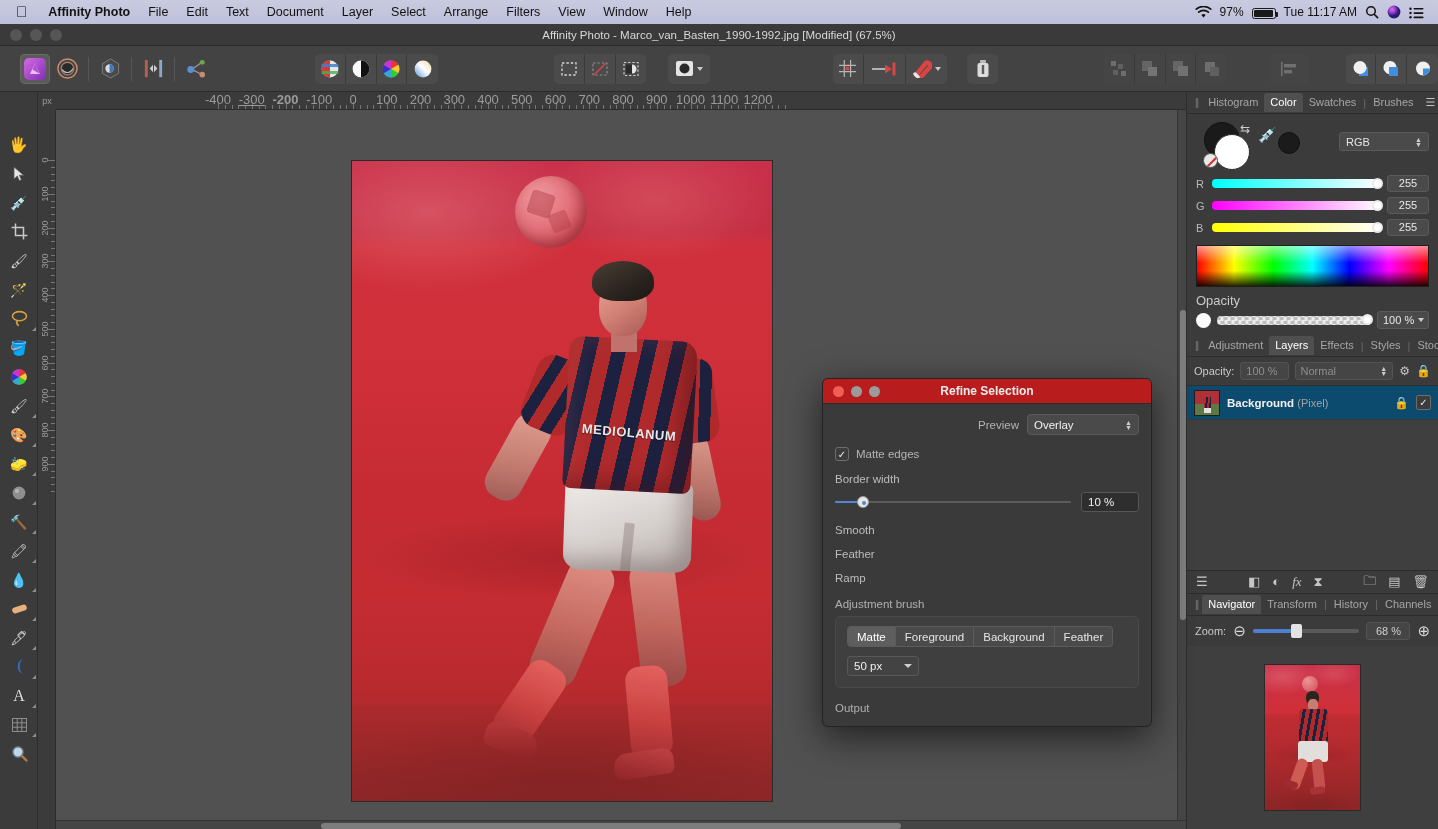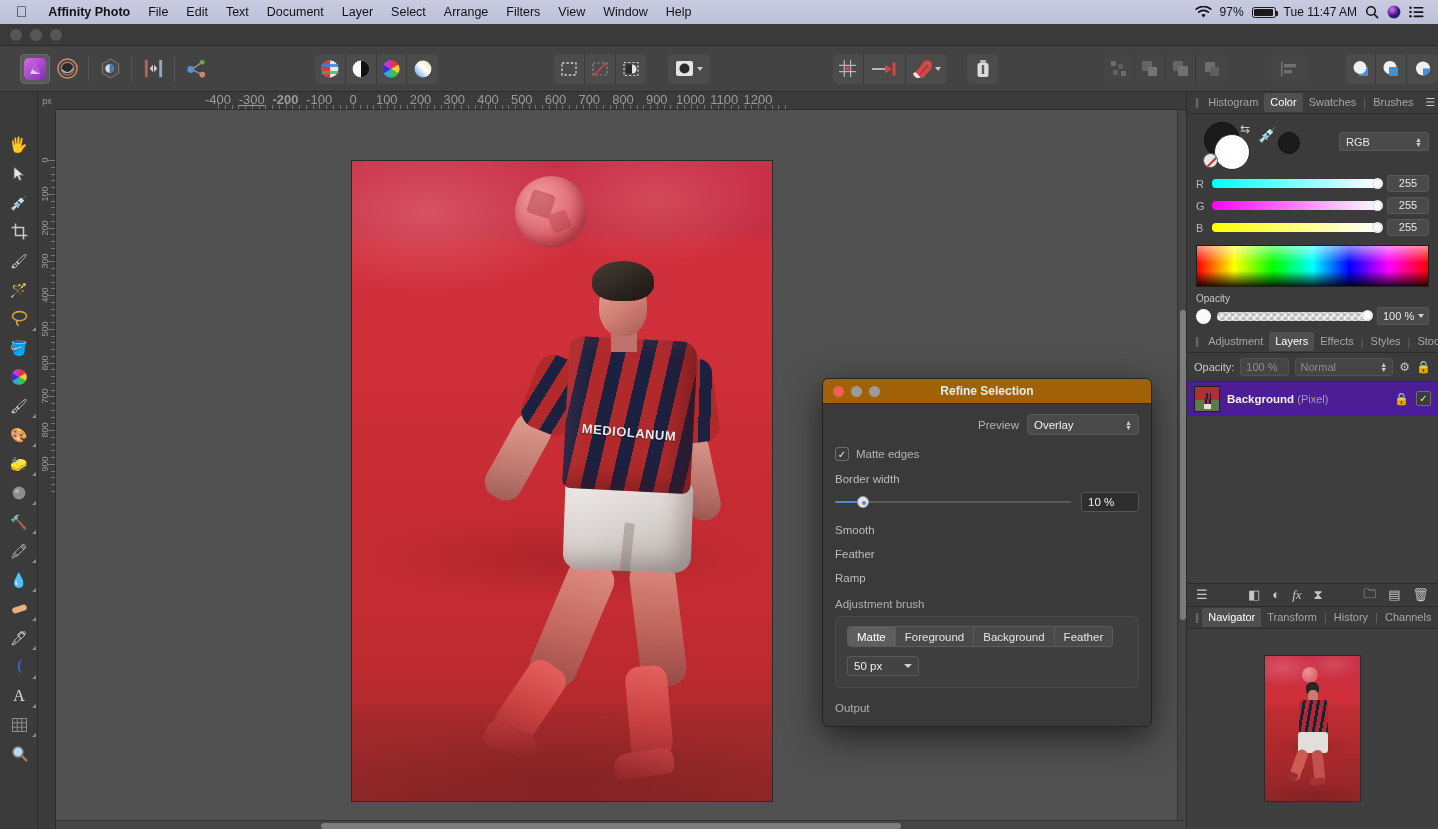--- a/index.html
+++ b/index.html
@@ -21,21 +21,21 @@
     display: flex; align-items: center;
     color: #121212;
     font-size: 12.5px;
     padding: 0 8px;
     position: relative; z-index: 60;
   }
   #menubar .apple { font-size: 15px; padding: 0 12px 2px 8px; line-height: 1; }
   #menubar .mitem { padding: 0 9px; white-space: nowrap; }
   #menubar .mitem.bold { font-weight: bold; }
   #menubar .spacer { flex: 1; }
-  #menubar .right { display: flex; align-items: center; gap: 8px; padding-right: 6px; }
+  #menubar .right { display: flex; align-items: flex-end; gap: 8px; padding-right: 6px; }
   .batt {
     width: 24px; height: 11px; border: 1.4px solid #1a1a1a; border-radius: 2.5px;
     position: relative; display: inline-block;
   }
   .batt::after {
     content: ""; position: absolute; right: -3.5px; top: 3px;
     width: 2px; height: 5px; background: #1a1a1a; border-radius: 0 1px 1px 0;
   }
   .batt i { position: absolute; left: 1px; top: 1px; bottom: 1px; width: 88%; background: #1a1a1a; border-radius: 1px; display: block; }
 
@@ -311,21 +311,21 @@
   .ch-val {
     width: 42px; height: 17px; background: #4a4a4a; border: 1px solid #5a5a5a;
     border-radius: 3px; font-size: 11px; color: #e8e8e8; text-align: center; line-height: 15px;
   }
   .spectrum {
     margin-top: 9px; height: 42px; border: 1px solid #1e1e1e;
     background:
       linear-gradient(to bottom, rgba(255,255,255,.55), rgba(255,255,255,0) 42%, rgba(0,0,0,0) 62%, rgba(0,0,0,.85)),
       linear-gradient(to right, #f00, #ff0 16%, #0f0 33%, #0ff 50%, #00f 66%, #f0f 83%, #f00);
   }
-  .op-label { margin-top: 6px; font-size: 10px; color: #c9c9c9; }
+  .op-label { margin-top: 6px; font-size: 13px; color: #c9c9c9; }
   .op-row { display: flex; align-items: center; gap: 6px; margin-top: 3px; }
   .op-dot { width: 15px; height: 15px; border-radius: 50%; background: #fafafa; }
   .op-track {
     flex: 1; height: 9px; border-radius: 4px; position: relative;
     background:
       repeating-conic-gradient(#bdbdbd 0% 25%, #ededed 0% 50%) 50%/7px 7px;
   }
   .op-num {
     width: 52px; height: 18px; background: #4a4a4a; border: 1px solid #5a5a5a; border-radius: 3px;
     font-size: 11px; color: #e8e8e8; display: flex; align-items: center; padding-left: 5px;
@@ -338,21 +338,21 @@
   .pill {
     height: 18px; background: #454545; border: 1px solid #535353; border-radius: 3px;
     font-size: 11px; color: #8e8e8e; display: flex; align-items: center; padding: 0 5px;
   }
   .blend { flex: 1; }
   .icn { font-size: 12px; color: #c5c5c5; }
 
   .layers-list { flex: 1; background: #3f3f3f; overflow: hidden; position: relative; }
   .layer-row {
     display: flex; align-items: center; gap: 7px; height: 34px;
-    background: #4c1d95; border-bottom: 1px solid #383838; padding: 0 7px;
+    background: #0c4a6e; border-bottom: 1px solid #383838; padding: 0 7px;
   }
   .layer-thumb {
     width: 26px; height: 26px; border: 1px solid #1e1e1e; overflow: hidden; position: relative;
     background: linear-gradient(to bottom, #b03038 0 55%, #5d7a45 55% 100%);
   }
   .layer-thumb .mini-p { position:absolute; left: 9px; top: 6px; width: 7px; height: 13px;
     background: repeating-linear-gradient(95deg,#b02a2c 0 2px,#1d2140 2px 4px); }
   .layer-thumb .mini-s { position:absolute; left: 9px; top: 17px; width: 7px; height: 5px; background: #e5e2df; }
   .layer-name { font-size: 11.5px; color: #f0f0f0; font-weight: bold; }
   .layer-sub { font-size: 11px; color: #a2a2a2; font-weight: normal; }
@@ -390,21 +390,21 @@
   #dialog {
     position: absolute; left: 822px; top: 378px; width: 330px;
     background: #3a3a3a;
     border: 1px solid #232323;
     border-radius: 6px;
     box-shadow: 0 10px 36px rgba(0,0,0,.6);
     z-index: 50;
     overflow: hidden;
   }
   .dlg-title {
-    height: 25px; background: #a16207; border-bottom: 1px solid #2d2d2d;
+    height: 25px; background: #b91c1c; border-bottom: 1px solid #2d2d2d;
     display: flex; align-items: center; position: relative;
   }
   .dlg-title .traf { display: flex; gap: 7px; padding-left: 10px; }
   .dlg-title .t1 { width: 11px; height: 11px; border-radius: 50%; background: #ef5f56; }
   .dlg-title .t2, .dlg-title .t3 { width: 11px; height: 11px; border-radius: 50%; background: #9b9b9b; }
   .dlg-title .tt { position: absolute; left: 0; right: 0; text-align: center; font-size: 12px; color: #eaeaea; font-weight: bold; }
   .dlg-body { padding: 10px 12px 12px; }
   .row-right { display: flex; align-items: center; justify-content: flex-end; gap: 8px; }
   .lbl-dim { font-size: 11.5px; color: #b4b4b4; }
   .select-box {
@@ -475,21 +475,21 @@
   <span class="right">
     <svg width="17" height="13" viewBox="0 0 17 13">
       <path d="M8.5 11.6 L6.4 8.9 a3.5 3.5 0 0 1 4.2 0 Z" fill="#121212"></path>
       <path d="M3.6 6.2 a7.4 7.4 0 0 1 9.8 0" stroke="#121212" stroke-width="1.6" fill="none" stroke-linecap="round"></path>
       <path d="M1.2 3.2 a11 11 0 0 1 14.6 0" stroke="#121212" stroke-width="1.6" fill="none" stroke-linecap="round"></path>
     </svg>
     <span style="font-size:12px">97%</span>
     <span class="batt">
         <i></i>
       </span>
-    <span style="font-size:12px">Tue 11:47 AM</span>
+    <span style="font-size:12px">Tue 11:17 AM</span>
     <svg width="14" height="14" viewBox="0 0 14 14">
       <circle cx="6" cy="6" r="4.3" stroke="#121212" stroke-width="1.5" fill="none"></circle>
       <line x1="9.2" y1="9.2" x2="12.6" y2="12.6" stroke="#121212" stroke-width="1.6" stroke-linecap="round"></line>
     </svg>
     <svg width="14" height="14" viewBox="0 0 14 14">
       <defs>
           <radialGradient id="sg" cx="35%" cy="30%">
         <stop offset="0%" stop-color="#f06ad0"></stop>
             <stop offset="55%" stop-color="#8b3fd6"></stop>
             <stop offset="100%" stop-color="#2b1b6e"></stop>
@@ -509,20 +509,21 @@
     </svg>
   </span>
 </div>
 
 <div id="titlebar">
   <div class="traffic">
     <span class="tl"></span>
     <span class="tl"></span>
     <span class="tl"></span>
   </div>
+  <div class="ttl">Affinity Photo - Marco_van_Basten_1990-1992.jpg [Modified] (67.5%)</div>
 </div>
 
 <div id="toolbar">
 
   <div style="display:flex;align-items:center;gap:2px;padding-left:20px">
     <div class="persona sel">
       <svg width="24" height="24" viewBox="0 0 24 24">
         <defs>
             <linearGradient id="ap" x1="0" y1="0" x2="1" y2="1">
           <stop offset="0%" stop-color="#d56ae0"></stop>
@@ -1183,20 +1184,30 @@
     <span class="grip">||</span>
     <span class="ptab act">Navigator</span>
     <span class="ptab">Transform</span>
     <span class="tdiv">|</span>
     <span class="ptab">History</span>
     <span class="tdiv">|</span>
     <span class="ptab">Channels</span>
     <span class="phmenu">☰</span>
   </div>
 
+  <div class="nav-zoom">
+    <span class="nz-lab">Zoom:</span>
+    <span class="nz-btn">⊖</span>
+    <span class="nz-track">
+      <i class="nz-fill"></i>
+        <i class="nz-thumb"></i>
+    </span>
+    <span class="nz-val">68 %</span>
+    <span class="nz-btn">⊕</span>
+  </div>
 
   <div class="nav-preview">
     <div class="nav-thumb">
       <div class="ph-bg" style="background:linear-gradient(to bottom,#c9304a 0%,#cf2f38 30%,#c42c32 65%,#a0282a 100%)"></div>
       <div class="pitch"></div>
       <div style="position:absolute;left:37px;top:11px;width:16px;height:16px;border-radius:50%;background:radial-gradient(circle at 35% 30%,#ef939a,#cf4b56)"></div>
       <div style="position:absolute;left:41px;top:26px;width:13px;height:14px;border-radius:45%;background:#2b241f"></div>
       <div style="position:absolute;left:43px;top:34px;width:10px;height:12px;border-radius:40%;background:#c87d72"></div>
       <div style="position:absolute;left:34px;top:44px;width:29px;height:34px;border-radius:4px;background:repeating-linear-gradient(100deg,#b02a2c 0 4px,#1d2140 4px 7px)"></div>
       <div style="position:absolute;left:33px;top:76px;width:30px;height:21px;border-radius:3px;background:#e2dedb"></div>

